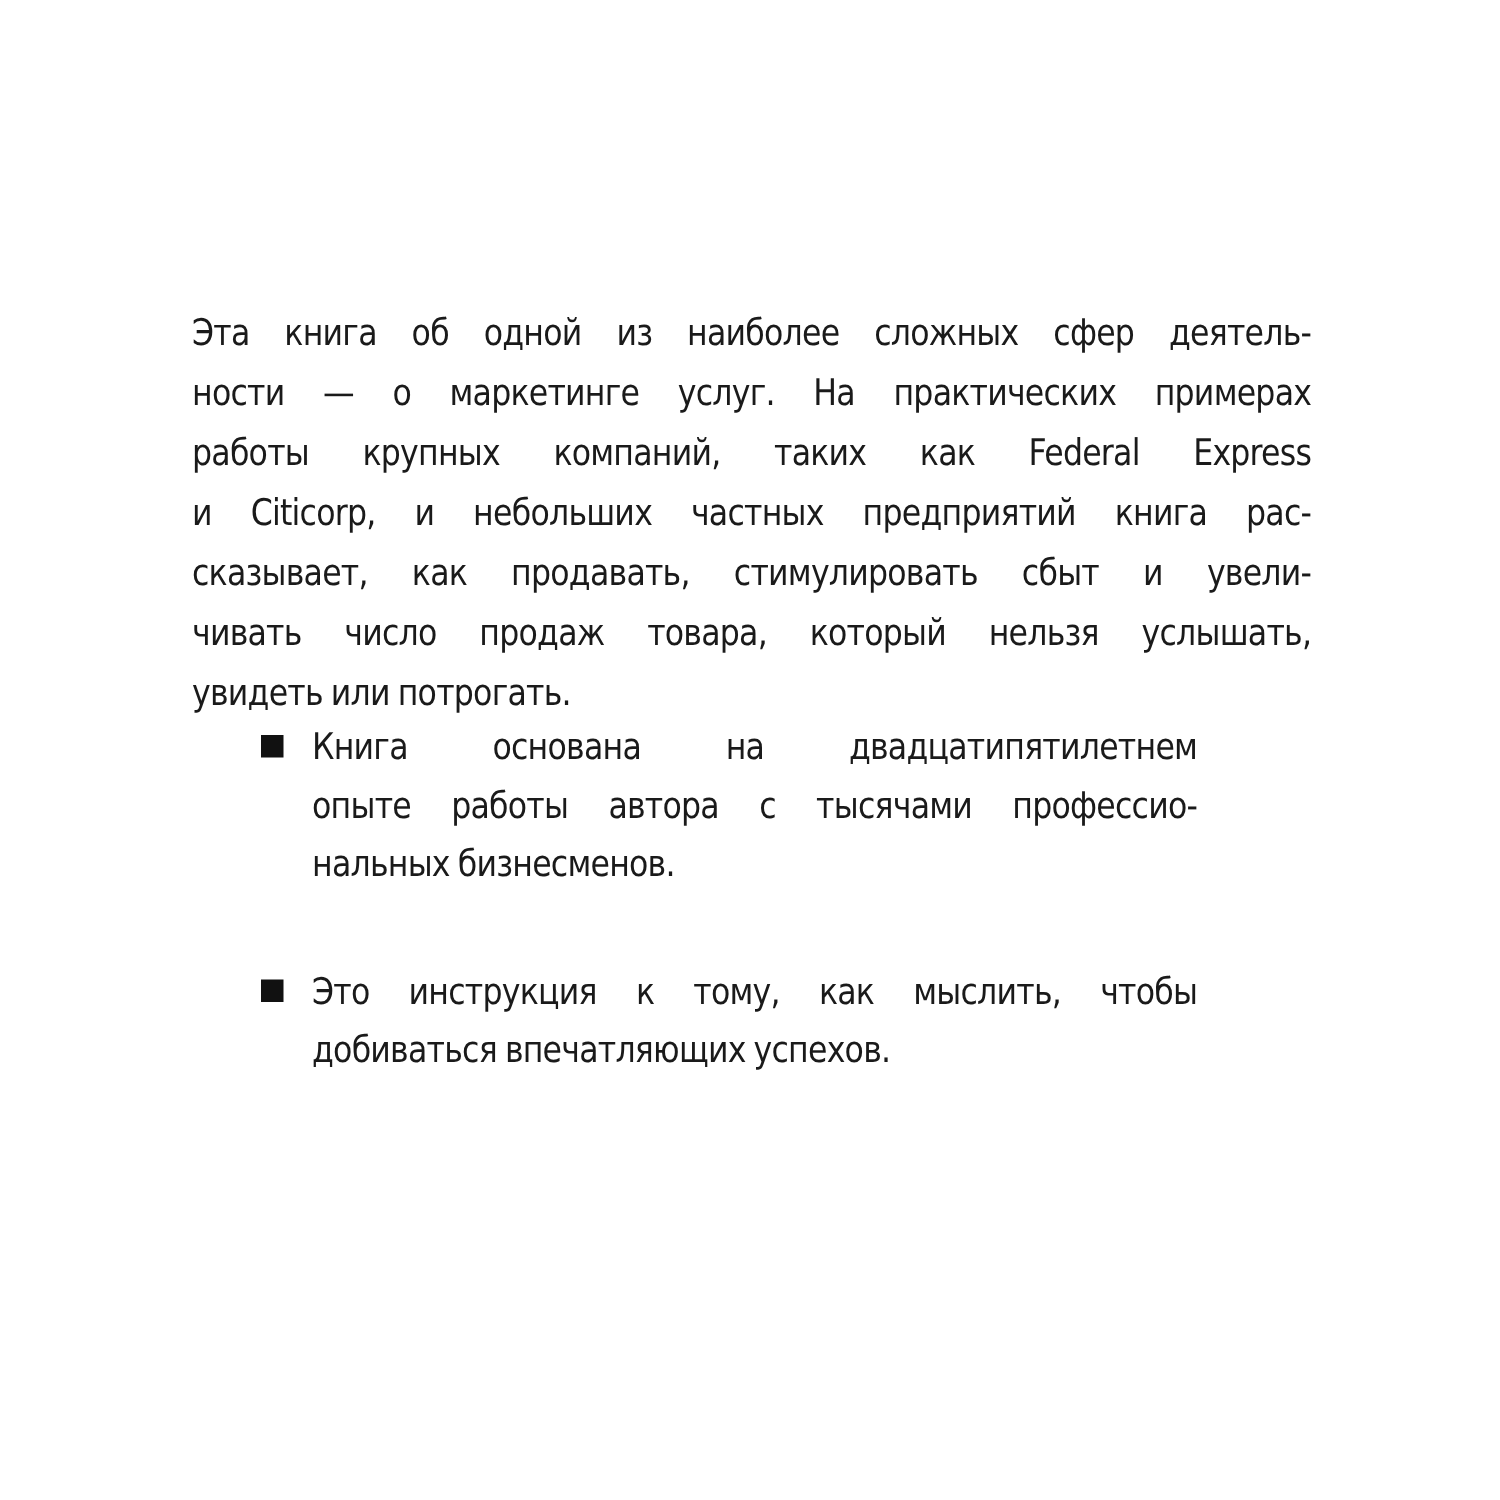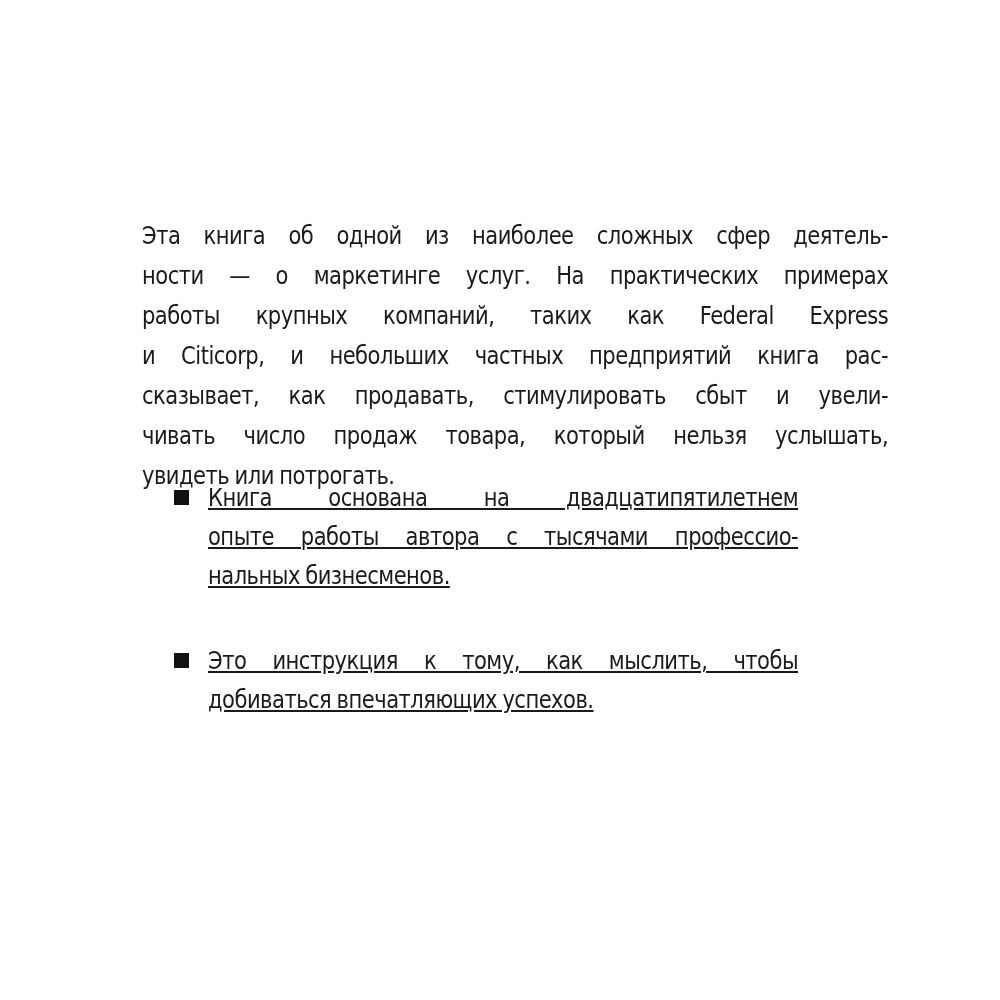--- a/index.html
+++ b/index.html
@@ -18,21 +18,21 @@
     .page {
       position: absolute;
       left: 0; top: 0;
       width: 1000px; height: 1000px;
     }
     .intro {
       position: absolute;
       left: 128px;
       top: 202px;
       width: 746px;
-      margin: 14px;
+      margin: 0;
     }
     .line {
       display: block;
       height: 40px;
       line-height: 40px;
       font-size: 24.5px;
       text-align: justify;
       text-align-last: justify;
       white-space: nowrap;
       letter-spacing: -0.6px;
@@ -50,21 +50,20 @@
       top: 478px;
       width: 630px;
       margin: 0;
       padding: 0;
       list-style: none;
     }
     .bullet-item {
       position: relative;
       padding-left: 36px;
       margin-bottom: 46px;
-      text-decoration: underline;
     }
     .bullet-item:last-child { margin-bottom: 16px; }
     .bullet-square {
       position: absolute;
       left: 2px;
       top: 12px;
       width: 15px;
       height: 15px;
       background: #111111;
     }

